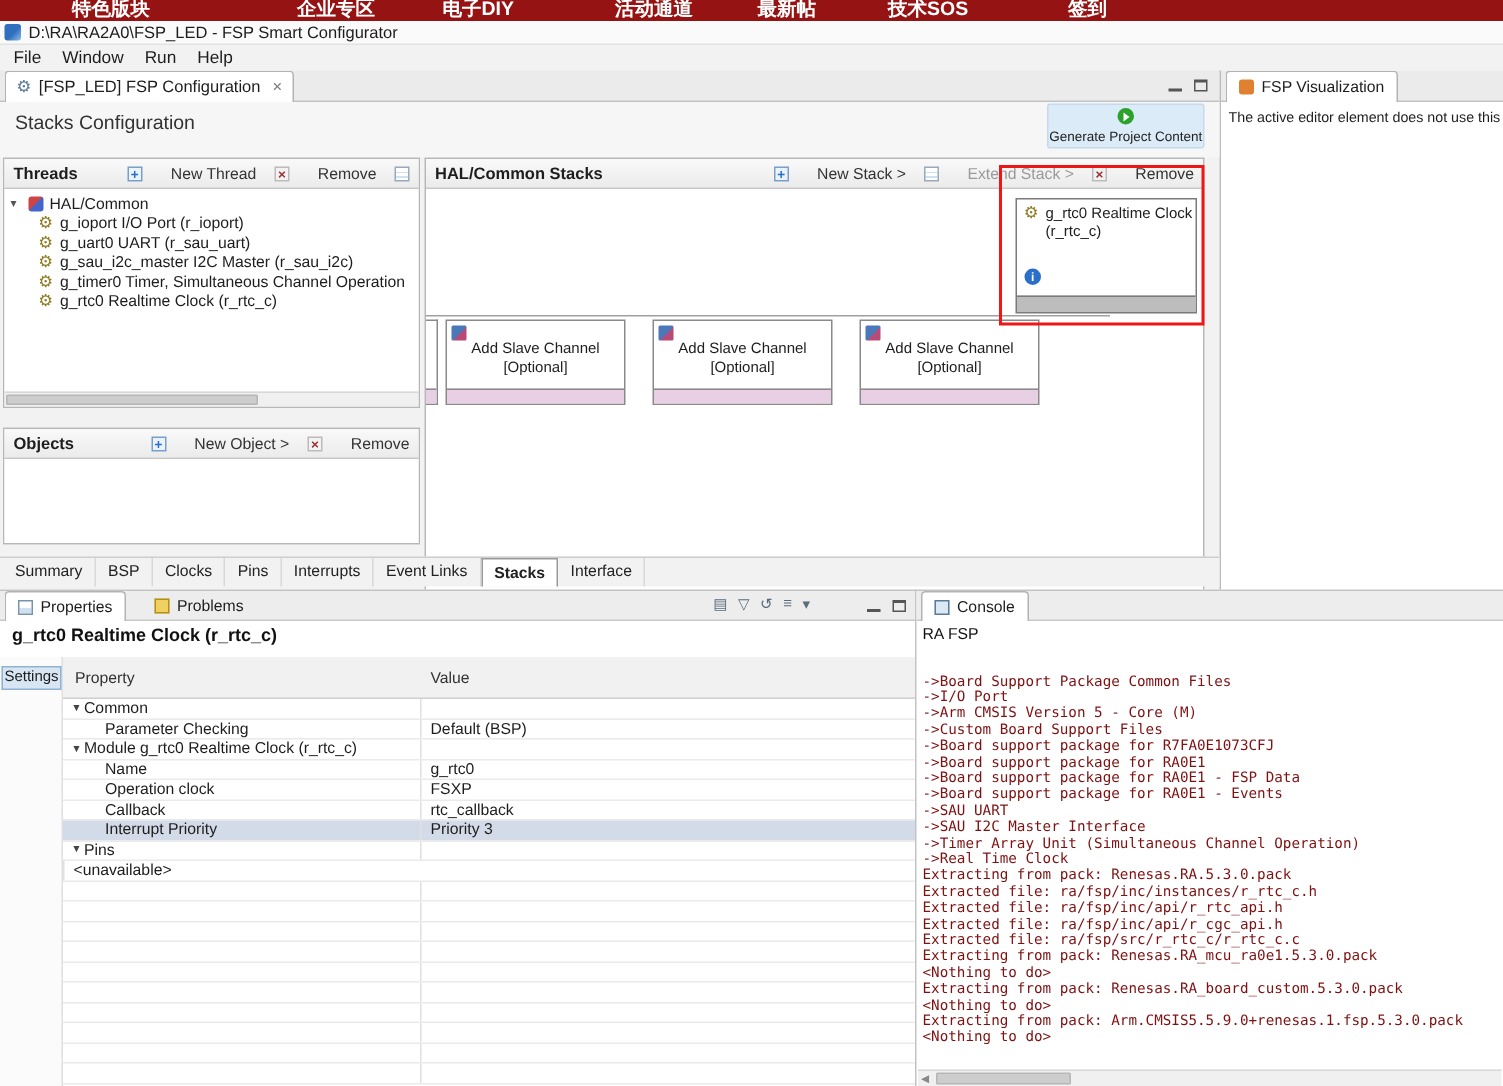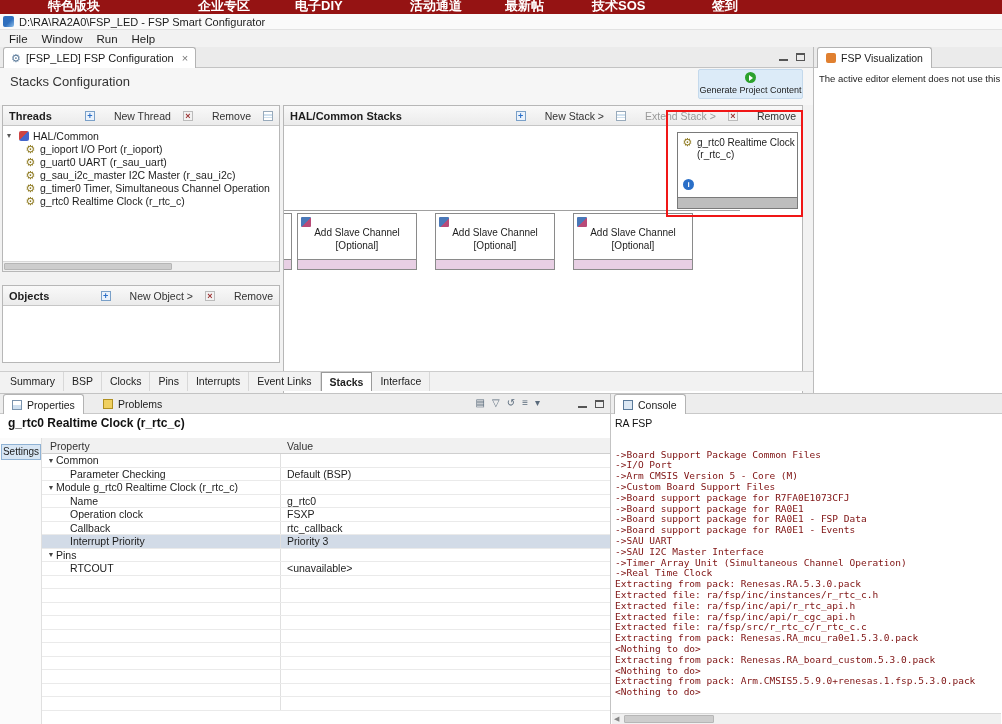--- a/index.html
+++ b/index.html
@@ -126,21 +126,21 @@
   .view-tab.active{background:#fff;border:1px solid #b3b3b3;border-bottom:none;border-radius:3px 3px 0 0}
   .props-ico{width:10px;height:10px;border:1px solid #7a93ad;background:linear-gradient(#fff 50%,#cfe0f0 50%);flex:none}
   .prob-ico{width:10px;height:10px;border:1px solid #b09020;background:#f0d060;flex:none}
   .mini-icos{position:absolute;right:70px;top:3px;display:flex;gap:7px;color:#5a6b7c;font-size:10px}
   .mini-icos span{cursor:pointer}
   #props-title{position:absolute;left:8px;top:22px;font-size:12px;font-weight:bold;color:#111}
   #settings-col{position:absolute;left:0;top:44px;width:42px;bottom:0;background:#fbfbfb;border-right:1px solid #e0e0e0}
   #settings-tab{position:absolute;left:1px;top:6px;width:40px;height:16px;background:#d8e6f4;border:1px solid #8fb2d4;
                 font-size:10px;text-align:center;line-height:14px;cursor:pointer}
   #props-table{position:absolute;left:42px;top:44px;right:0;bottom:0;overflow:hidden}
-  #props-thead{height:16px;background:#f1f1f1;border-bottom:1px solid #cfcfcf;display:flex;font-size:10.5px;color:#333;align-items:center}
+  #props-thead{height:28px;background:#f1f1f1;border-bottom:1px solid #cfcfcf;display:flex;font-size:10.5px;color:#333;align-items:center}
   #props-thead .h1{width:238px;padding-left:8px}
   #props-thead .h2{flex:1;padding-left:7px}
   .prop-row{display:flex;height:13.5px;border-bottom:1px solid #eaeaea;font-size:10.5px;align-items:stretch;cursor:default}
   .prop-cell-label{width:238px;display:flex;align-items:center;overflow:hidden;white-space:nowrap}
   .expander{visibility:hidden;width:10px;margin-left:4px;font-size:7px;color:#444;text-align:center}
   .prop-row.group .expander{visibility:visible}
   .prop-label{padding-left:14px}
   .prop-row.group .prop-label{padding-left:0}
   .prop-cell-value{flex:1;padding-left:6px;border-left:1px solid #e0e0e0;display:flex;align-items:center;white-space:nowrap;overflow:hidden}
   .prop-row.selected{background:#d2dbe7}
@@ -442,24 +442,20 @@
           <div class="prop-cell-value">Priority 3</div>
         </div>
         <div class="prop-row group">
           <div class="prop-cell-label">
             <span class="expander">▼</span>
             <span class="prop-label">Pins</span>
           </div>
           <div class="prop-cell-value"></div>
         </div>
         <div class="prop-row lvl1">
-          <div class="prop-cell-label">
-            <span class="expander">▼</span>
-            <span class="prop-label">RTCOUT</span>
-          </div>
           <div class="prop-cell-value">&lt;unavailable&gt;</div>
         </div>
         <div class="prop-row">
           <div class="prop-cell-label">
             <span class="expander">▼</span>
             <span class="prop-label"></span>
           </div>
           <div class="prop-cell-value"></div>
         </div>
         <div class="prop-row">

